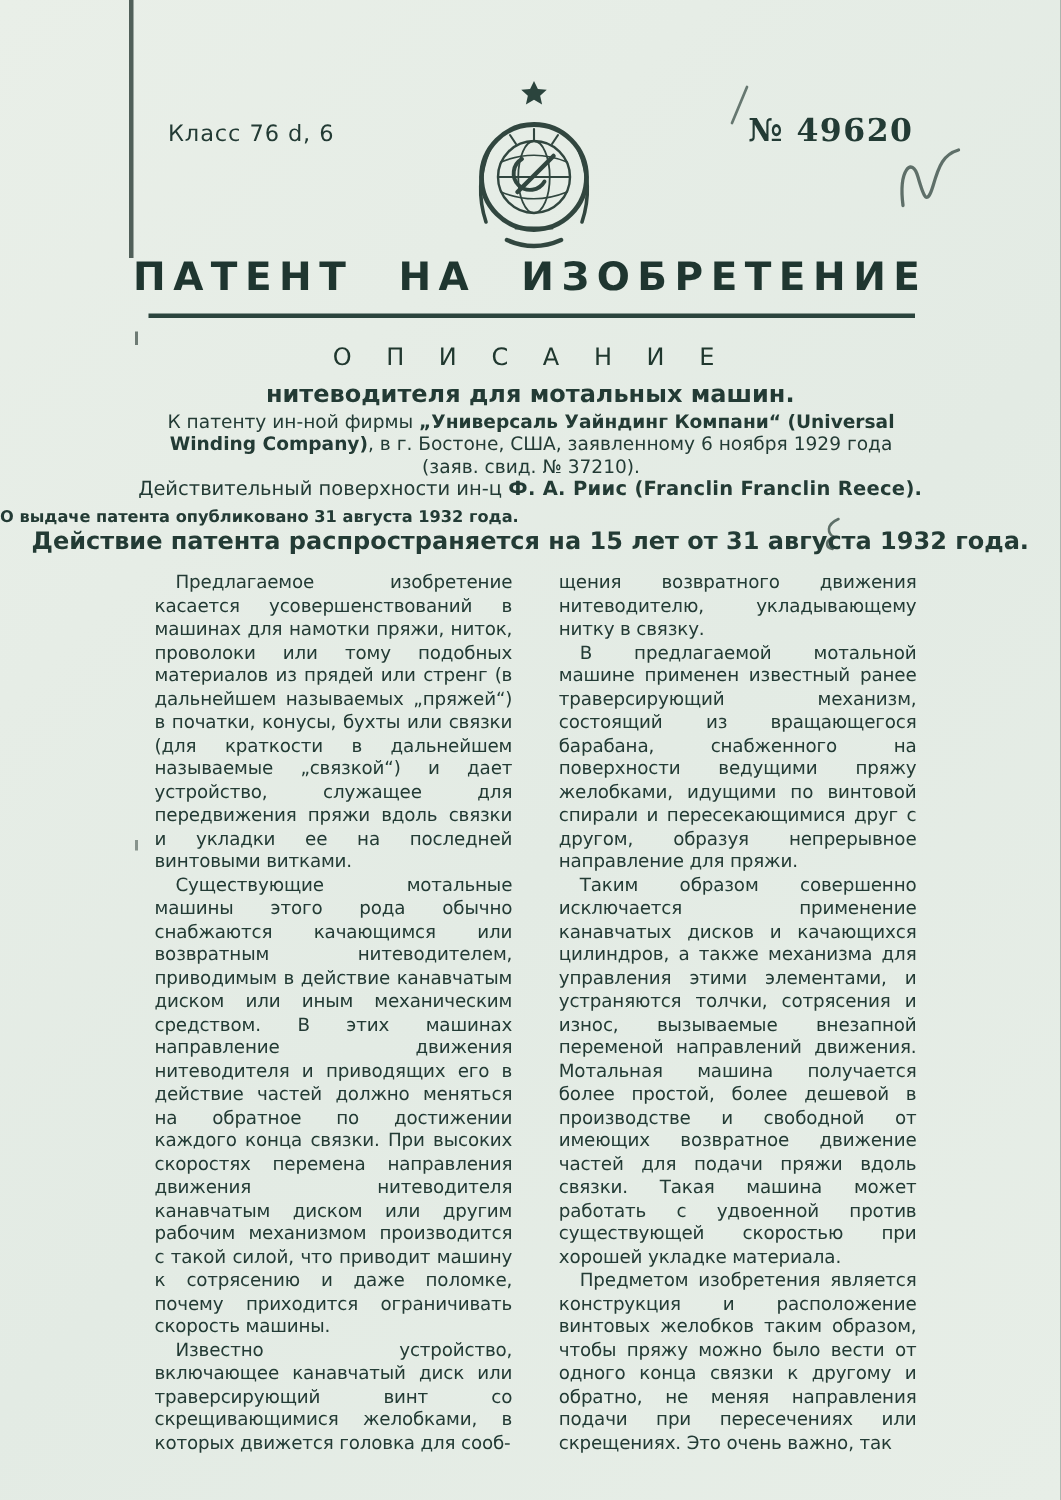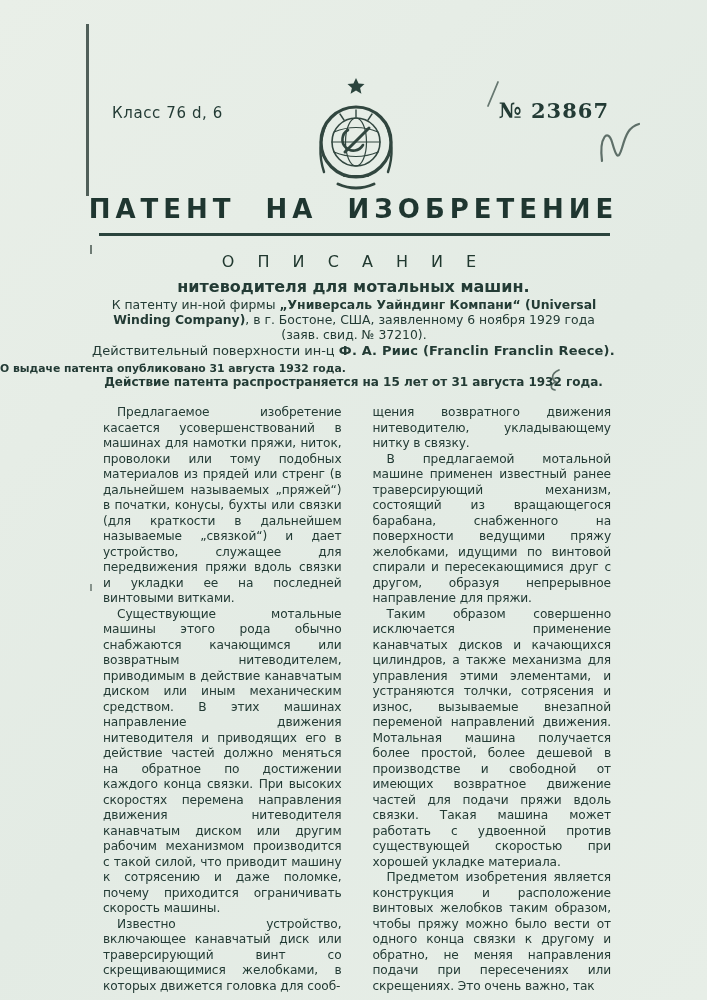--- a/index.html
+++ b/index.html
@@ -5,60 +5,60 @@
   html,body{margin:0;padding:0;background:#9aa39c;}
   .page{
     position:relative;
     width:707px;height:1000px;
     margin:0 auto;
     background:linear-gradient(135deg,#e9efe8 0%,#e3ebe4 55%,#e7eee7 100%);
     font-family:"DejaVu Sans", sans-serif;
     color:#233b35;
     overflow:hidden;
   }
-  .abs{position:absolute;margin-top:24px;}
+  .abs{position:absolute;}
   
   .class-label{left:112px;top:80px;font-size:15px;letter-spacing:.6px;}
   .patent-number{right:98px;top:74px;font-size:21px;font-weight:bold;font-family:"DejaVu Serif",serif;letter-spacing:1px;}
   .emblem{left:314px;top:52px;width:84px;height:118px;}
   .emblem svg{width:100%;height:100%;}
   
   .page-title{left:0;top:170px;width:100%;text-align:center;
     font-size:26px;font-weight:bold;letter-spacing:5px;word-spacing:16px;color:#1f3630;}
   .title-rule{left:99px;top:209px;width:511px;height:2.5px;background:#2b443d;}
   .section-heading{left:0;top:228px;width:100%;text-align:center;
     font-size:16px;font-weight:normal;letter-spacing:9px;color:#20382f;}
   .subject-line{left:0;top:253px;width:100%;text-align:center;font-size:16px;font-weight:bold;}
   .grant-paragraph{left:108px;top:273px;width:492px;text-align:center;
     font-size:12.4px;line-height:15px;}
   .inventor-line{left:0;top:319px;width:100%;text-align:center;font-size:13px;}
   .inventor-line b{letter-spacing:.2px;}
   .publication-note{left:0;top:338px;width:100%;font-size:10.8px;font-weight:bold;}
-  .validity-note{left:0;top:351px;width:100%;text-align:center;font-size:12px;font-weight:bold;}
+  .validity-note{left:0;top:351px;width:100%;text-align:center;font-size:16px;font-weight:bold;}
   
   .body-columns{left:103px;top:381px;width:508px;display:flex;gap:31px;}
   .body-col{width:247px;text-align:justify;font-size:12.2px;line-height:15.5px;letter-spacing:-.1px;}
   .body-col p{margin:0;text-indent:14px;}
   
   .ink{stroke:#31463f;fill:none;stroke-linecap:round;}
   .scan-line-left{left:86px;top:0;width:3px;height:172px;background:#35453f;opacity:.85;}
   .scan-tick1{left:90px;top:221px;width:2px;height:9px;background:#3a4a43;opacity:.7;}
   .scan-tick2{left:90px;top:560px;width:2px;height:7px;background:#3a4a43;opacity:.55;}
 </style>
 </head>
 <body>
 
 <div class="page">
 
   <div class="abs scan-line-left"></div>
   <div class="abs scan-tick1"></div>
   <div class="abs scan-tick2"></div>
 
   <div class="abs class-label">Класс 76 d, 6</div>
-  <div class="abs patent-number">№ 23867</div>
+  <div class="abs patent-number">№ 49620</div>
 
   <span class="abs emblem">
     <svg viewBox="0 0 84 118" xmlns="http://www.w3.org/2000/svg">
       <path d="M42 2 l2.6 5.4 5.9.5 -4.4 4 1.3 5.8 -5.4-3.2 -5.4 3.2 1.3 -5.8 -4.4 -4 5.9 -.5 z" fill="#2b443d"></path>
       <circle cx="42" cy="66" r="35" class="ink" stroke-width="3.2"></circle>
       <circle cx="42" cy="66" r="24" class="ink" stroke-width="1.6"></circle>
       <ellipse cx="42" cy="66" rx="10.5" ry="24" class="ink" stroke-width="1.2"></ellipse>
       <line x1="18" y1="66" x2="66" y2="66" class="ink" stroke-width="1.2"></line>
       <path d="M20 56 q22 -9 44 0" class="ink" stroke-width="1.1"></path>
       <path d="M20 76 q22 9 44 0" class="ink" stroke-width="1.1"></path>

